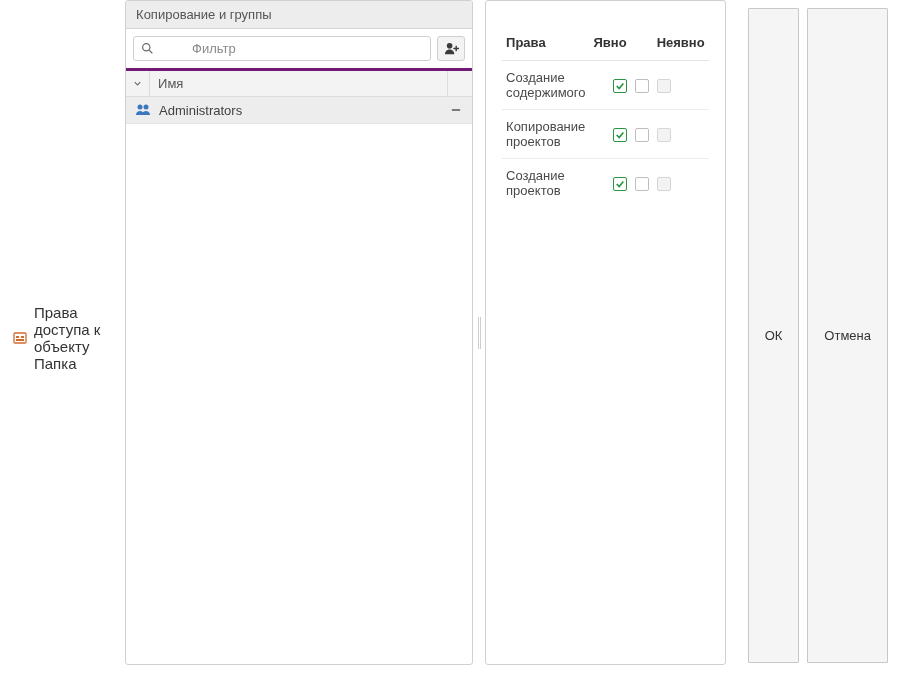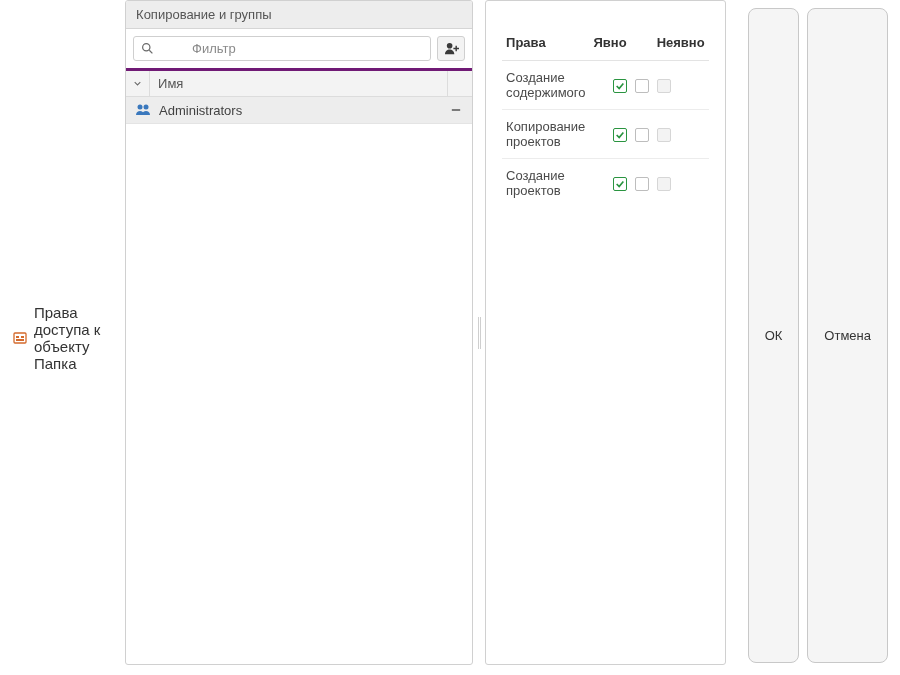--- a/index.html
+++ b/index.html
@@ -183,21 +183,21 @@
 
     .footer {
       display: flex;
       justify-content: flex-end;
       gap: 8px;
       padding: 8px 12px 12px 12px;
     }
     .btn {
       border: 1px solid #c8c8c8;
       background: #f5f5f5;
-      border-radius: 8px;
+      border-radius: 1px;
       padding: 6px 16px;
       font-size: 13px;
       color: #333;
       cursor: pointer;
     }
   </style>
 </head>
 <body>
 
 <div class="window">

